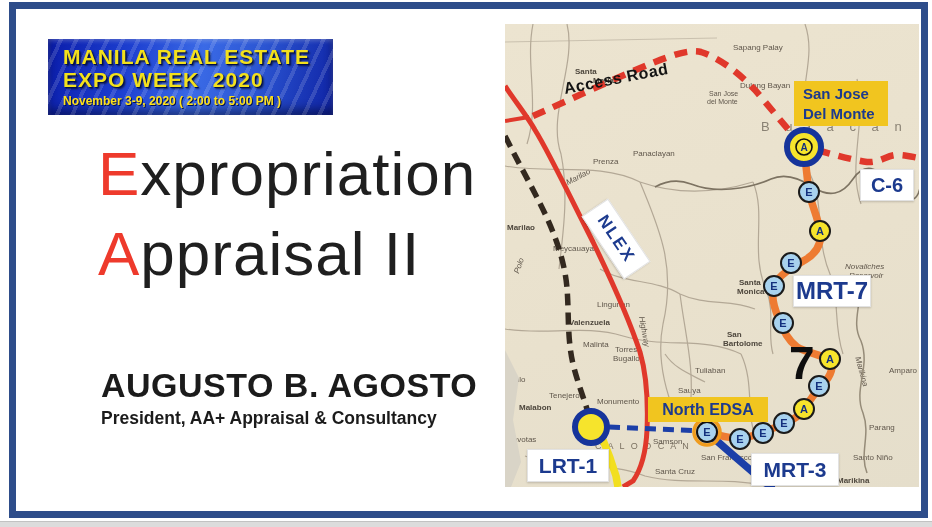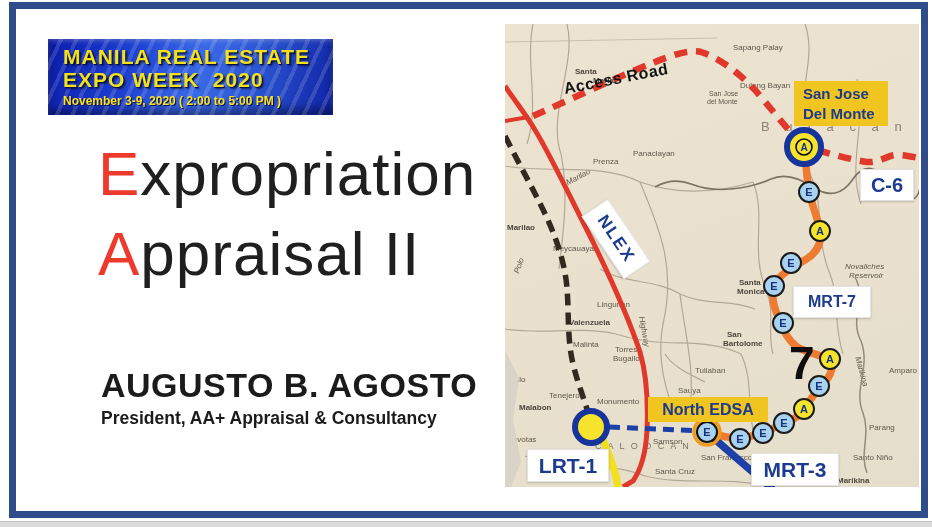--- a/index.html
+++ b/index.html
@@ -41,21 +41,21 @@
   .place{position:absolute;font-size:8px;color:#5f564b;white-space:nowrap;
     transform-origin:0 0;line-height:1;}
   .map svg{position:absolute;left:0;top:0;z-index:2;}
 
   .lbl{position:absolute;z-index:3;font-weight:bold;color:#1c3a8e;white-space:nowrap;}
   .lbl.white{background:#fff;border:1px solid #e2e2e2;box-shadow:0 1px 2px rgba(0,0,0,.18);text-align:center;}
   .lbl.yellow{background:#f1c51f;}
   #lbl-nlex{left:73px;top:199px;width:74px;height:30px;line-height:30px;font-size:17px;
     letter-spacing:2px;transform:rotate(56deg);text-align:center;}
   #lbl-c6{left:355px;top:145px;width:52px;height:30px;line-height:30px;font-size:20px;}
-  #lbl-mrt7{left:288px;top:262px;width:76px;height:30px;line-height:30px;font-size:16px;}
+  #lbl-mrt7{left:288px;top:251px;width:76px;height:30px;line-height:30px;font-size:24px;}
   #lbl-mrt3{left:246px;top:429px;width:86px;height:31px;line-height:31px;font-size:21px;}
   #lbl-lrt1{left:22px;top:425px;width:80px;height:31px;line-height:31px;font-size:21px;}
   #lbl-north-edsa{left:143px;top:373px;width:120px;height:25px;line-height:25px;font-size:16px;text-align:center;}
   #lbl-sjdm{left:289px;top:57px;width:94px;height:45px;font-size:15px;line-height:20px;
     padding:3px 0 0 9px;box-sizing:border-box;}
   #lbl-access{left:58px;top:46px;font-size:16px;color:#141414;transform:rotate(-11deg);
     letter-spacing:.5px;background:transparent;}
   #lbl-seven{left:284px;top:316px;font-size:46px;color:#0e0e0e;line-height:1;background:transparent;}
 </style>
 </head>
@@ -78,21 +78,21 @@
         <span class="place" style="left: 256px; top: 96px; font-size: 13px; color: rgb(138, 130, 116); letter-spacing: 6px;">B u l a c a n</span>
         <span class="place" style="left: 204px; top: 66px; font-size: 7px;">San Jose</span>
         <span class="place" style="left: 202px; top: 74px; font-size: 7px;">del Monte</span>
         <span class="place" style="left: 128px; top: 126px;">Panaclayan</span>
         <span class="place" style="left: 88px; top: 134px;">Prenza</span>
         <span class="place" style="left: 2px; top: 200px; font-weight: bold; color: rgb(77, 70, 60);">Marilao</span>
         <span class="place" style="left: 60px; top: 156px; font-style: italic; transform: rotate(-28deg);">Marilao</span>
         <span class="place" style="left: 48px; top: 221px;">Meycauayan</span>
         <span class="place" style="left: 92px; top: 277px;">Lingunan</span>
         <span class="place" style="left: 64px; top: 295px; font-weight: bold; color: rgb(77, 70, 60);">Valenzuela</span>
-        <span class="place" style="left: 68px; top: 317px;">Malinta</span>
+        <span class="place" style="left: 78px; top: 317px;">Malinta</span>
         <span class="place" style="left: 110px; top: 322px;">Torres</span>
         <span class="place" style="left: 108px; top: 331px;">Bugallon</span>
         <span class="place" style="left: 4px; top: 352px;">Hulo</span>
         <span class="place" style="left: 44px; top: 368px;">Tenejeros</span>
         <span class="place" style="left: 14px; top: 380px; font-weight: bold; color: rgb(77, 70, 60);">Malabon</span>
         <span class="place" style="left: 2px; top: 412px;">Navotas</span>
         <span class="place" style="left: 90px; top: 418px; font-size: 9px; color: rgb(124, 114, 98); letter-spacing: 2px;">C A L O O C A N</span>
         <span class="place" style="left: 92px; top: 374px;">Monumento</span>
         <span class="place" style="left: 148px; top: 414px;">Samson</span>
         <span class="place" style="left: 196px; top: 430px;">San Francisco</span>

